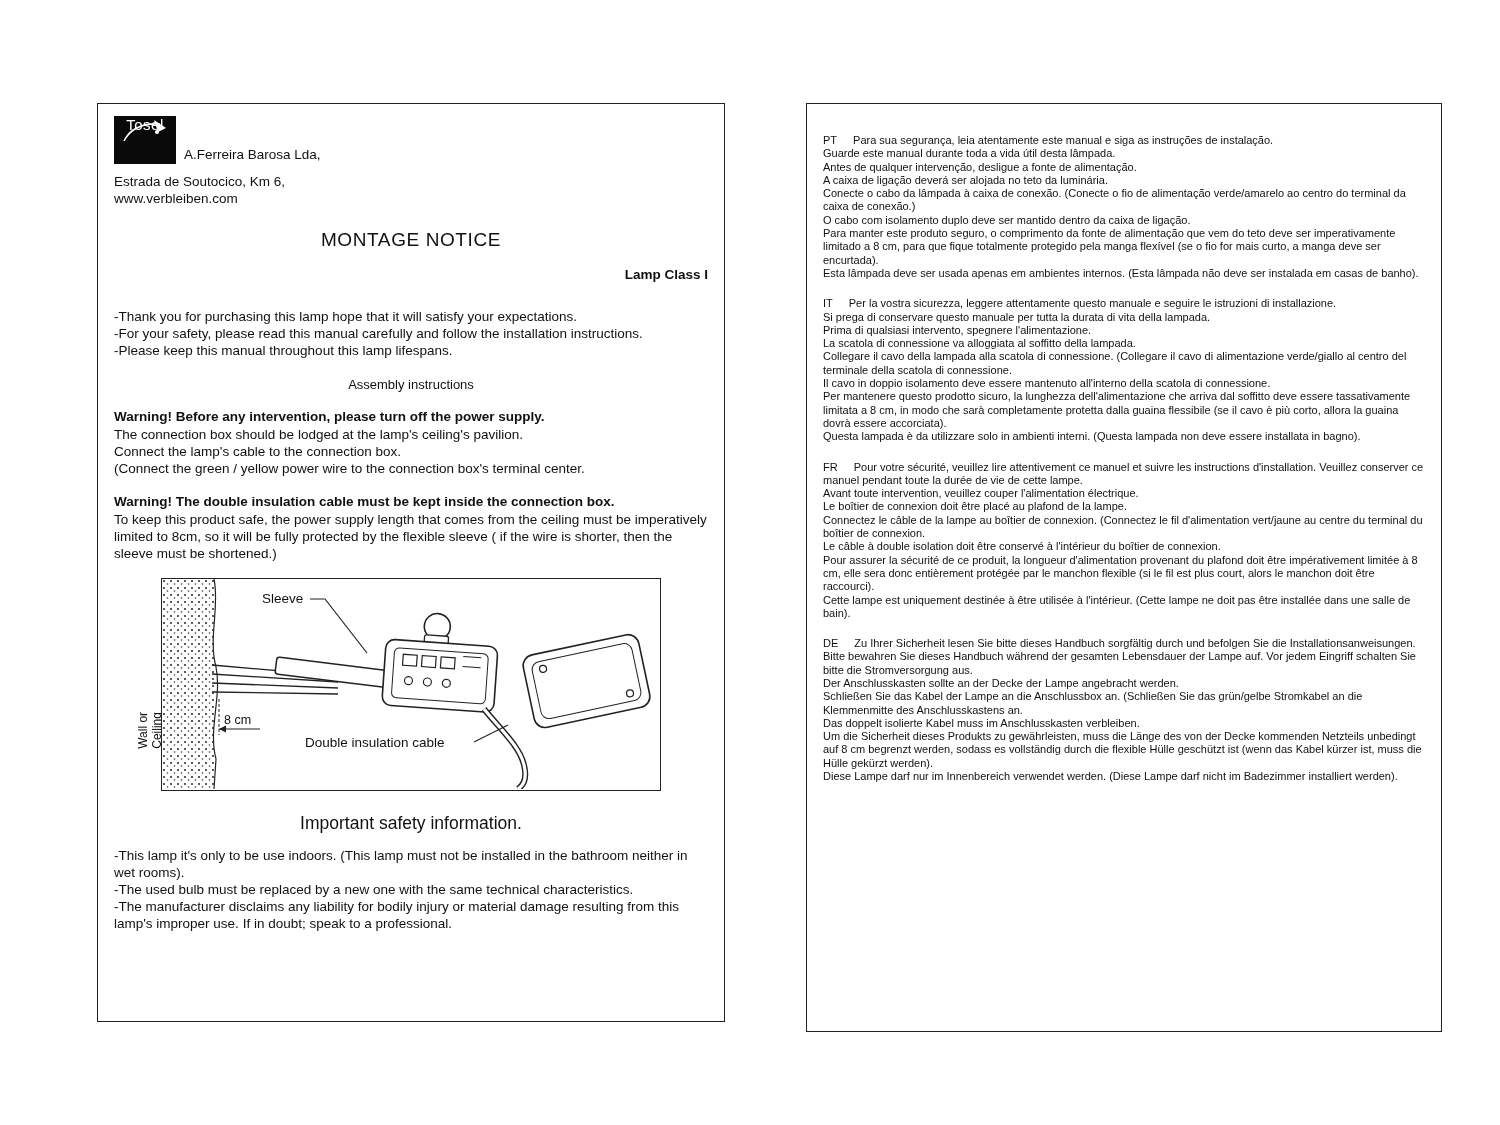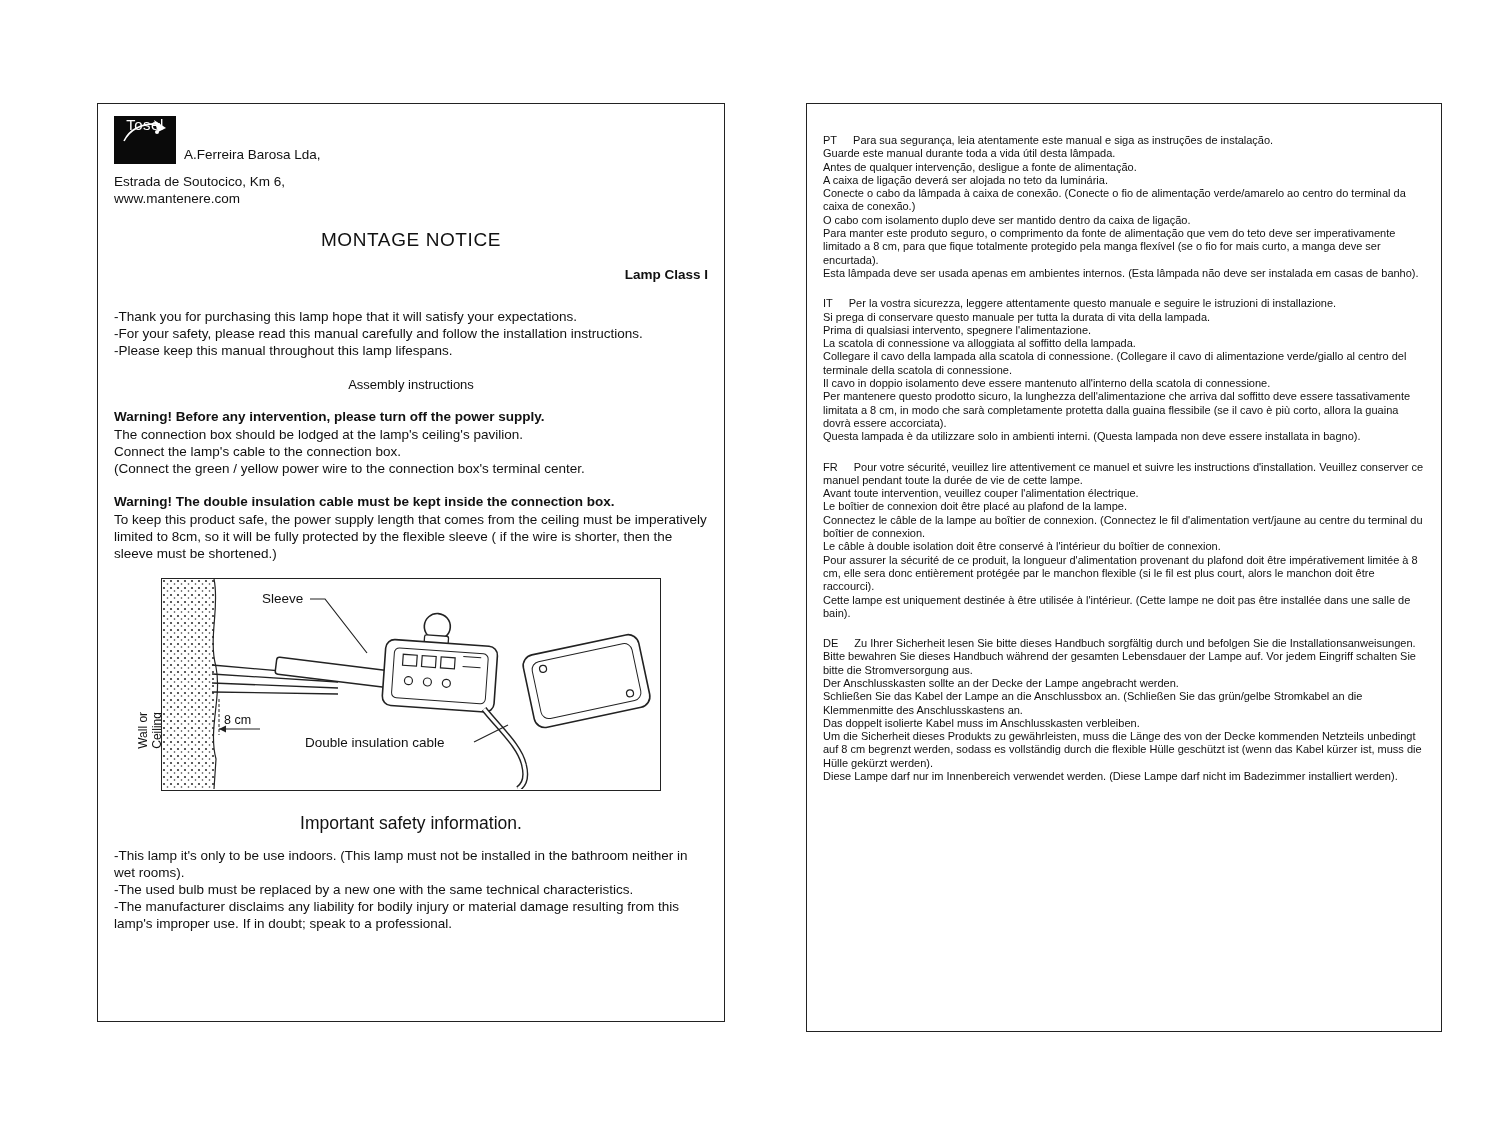--- a/index.html
+++ b/index.html
@@ -55,21 +55,21 @@
         <path d="M34,1 L46,9 L38,13 Z" fill="#ffffff"></path>
         <circle cx="37" cy="13" r="2" fill="#ffffff"></circle>
       </svg>
       <span class="logo-word">Tosel</span>
     </div>
     <span class="company">A.Ferreira Barosa Lda,</span>
   </div>
 
   <div class="address">
     <div>Estrada de Soutocico, Km 6,</div>
-    <div>www.mantenere.com</div>
+    <div>www.verbleiben.com</div>
   </div>
 
   <div class="doc-title">MONTAGE NOTICE</div>
   <div class="doc-subtitle">Lamp Class I</div>
 
   <p class="body-text pre intro">-Thank you for purchasing this lamp hope that it will satisfy your expectations.
 -For your safety, please read this manual carefully and follow the installation instructions.
 -Please keep this manual throughout this lamp lifespans.</p>
 
   <div class="h2">Assembly instructions</div>

